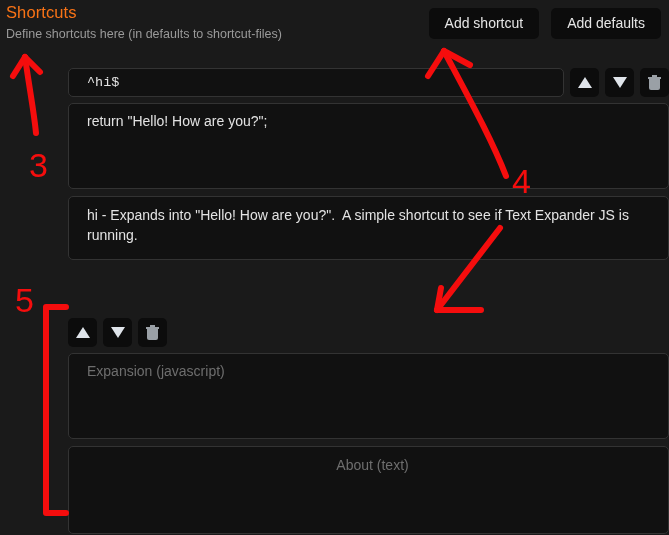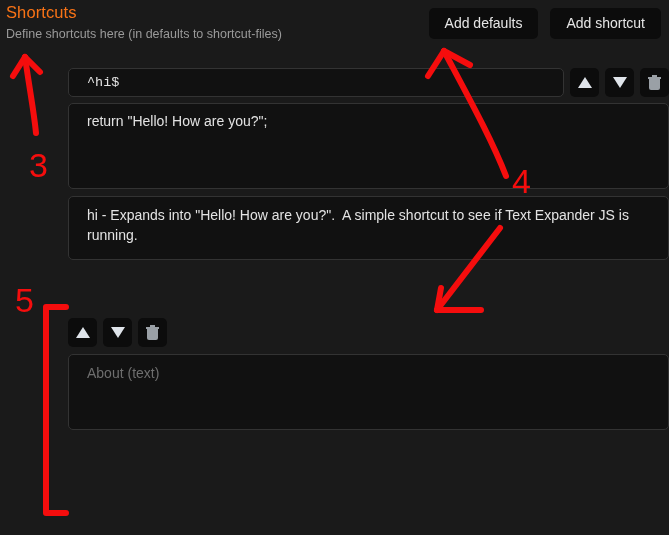--- a/index.html
+++ b/index.html
@@ -136,21 +136,21 @@
   .exp-area {
     height: 86px;
     margin-top: 6px;
     line-height: 1.35;
   }
   .about-area {
     height: 64px;
     margin-top: 7px;
     line-height: 1.45;
   }
-  .about-area.tall { height: 76px; }
+  .about-area.tall { height: 88px; text-align: center; }
 
   
   .anno {
     position: absolute;
     left: 0; top: 0;
     width: 669px; height: 535px;
     pointer-events: none;
   }
   .anno-num {
     position: absolute;
@@ -162,22 +162,22 @@
 </style>
 </head>
 <body>
 
 <div id="app">
 
   <div class="header">
     <div class="hdr-title">Shortcuts</div>
     <div class="hdr-sub">Define shortcuts here (in defaults to shortcut-files)</div>
     <div class="hdr-buttons">
+      <button class="btn">Add shortcut</button>
       <button class="btn">Add defaults</button>
-      <button class="btn">Add shortcut</button>
     </div>
   </div>
 
   <div class="shortcut" style="top:68px;">
     <div class="row-top">
       <input class="field mono test-input" type="text" value="^hi$" style="">
       <button class="icon-btn" title="Move up">
         <span class="tri tri-up"></span>
       </button>
       <button class="icon-btn" title="Move down">
@@ -204,20 +204,21 @@
         <span class="tri tri-down"></span>
       </button>
       <button class="icon-btn" title="Delete">
         <span class="trash">
           <span class="handle"></span>
             <span class="lid"></span>
             <span class="body"></span>
         </span>
       </button>
     </div>
+    <textarea class="field exp-area" placeholder="Expansion (javascript)" style=""></textarea>
     <textarea class="field about-area tall" placeholder="About (text)" style=""></textarea>
   </div>
 
   <svg class="anno" viewBox="0 0 669 535" width="669" height="535">
 
     <g>
       <path d="M36,133 C34,112 30,92 25,57" stroke="#f50d0d" stroke-width="6" fill="none" stroke-linecap="round"></path>
       <path d="M25,57 L13,76" stroke="#f50d0d" stroke-width="6" fill="none" stroke-linecap="round"></path>
       <path d="M25,57 L40,72" stroke="#f50d0d" stroke-width="6" fill="none" stroke-linecap="round"></path>
     </g>

